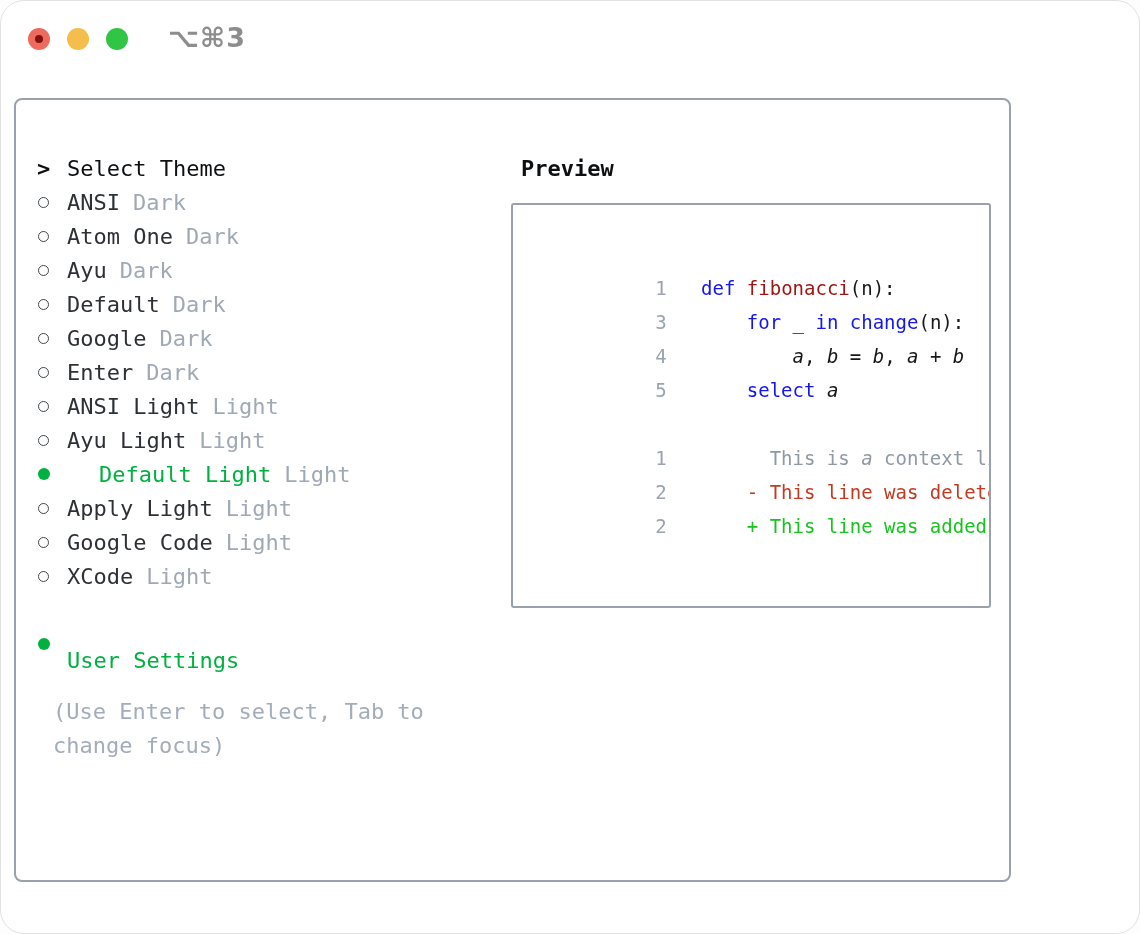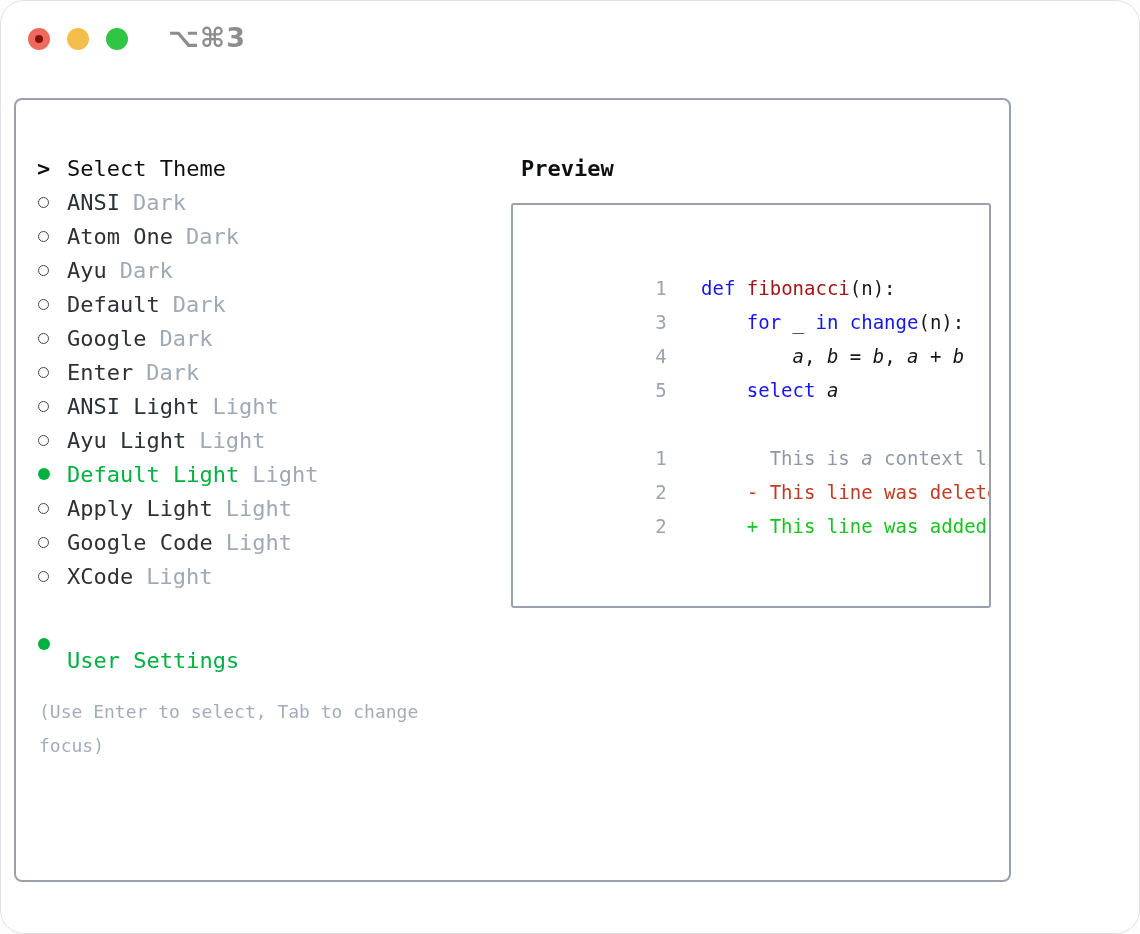--- a/index.html
+++ b/index.html
@@ -21,26 +21,26 @@
   
   .left-col{position:absolute;left:21px;top:51px;font-size:22px;}
   .row{height:34px;display:flex;align-items:center;white-space:pre;}
   .marker{display:inline-flex;width:30px;align-items:center;flex:none;}
   .hdr-marker{font-weight:700;color:#0d0f11;}
   .hdr-label{font-weight:400;color:#0d0f11;}
   .circle{width:11px;height:11px;margin-left:1px;border:1.5px solid #41474e;border-radius:50%;
     box-sizing:border-box;background:transparent;}
   .circle.selected{width:12px;height:12px;border:none;background:var(--accent-green);}
   .t-name{color:#2d3136;margin-right:13px;}
-  .t-name.selected{color:var(--accent-green);}
+  .t-name.selected{color:var(--accent-green);margin-left:32px;}
   .t-tag{color:#9fa9b5;}
   .a-label{color:#23272b;}
   .a-label.selected{color:var(--accent-green);margin-top:32px;}
   .spacer{height:34px;}
-  .help{margin-left:2px;width:400px;line-height:34px;font-size:18px;color:#a3adb9;}
+  .help{margin-left:16px;width:400px;line-height:34px;font-size:22px;color:#a3adb9;}
   
   .preview-title{position:absolute;left:505px;top:51px;height:34px;display:flex;align-items:center;
     font-size:22px;font-weight:700;color:#0d0f11;}
   .preview-box{position:absolute;left:495px;top:103px;width:480px;height:405px;box-sizing:border-box;
     border:2px solid var(--panel-border);border-radius:3px;background:#fff;
     padding:32px 0 0 5px;overflow:hidden;}
   .code-line{height:34px;line-height:34px;font-size:19px;white-space:pre;}
   .ln{display:inline-block;width:4ch;color:var(--muted-gray);}
   .seg-kw{color:var(--keyword-blue);}
   .seg-fn{color:var(--function-red);}

